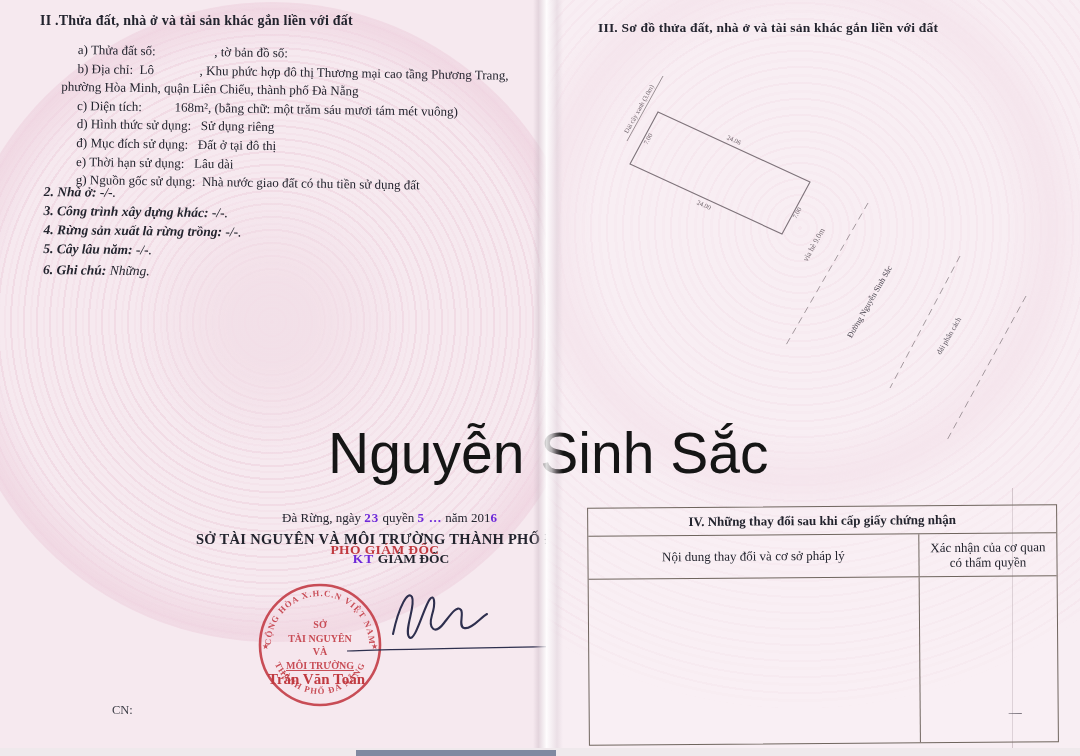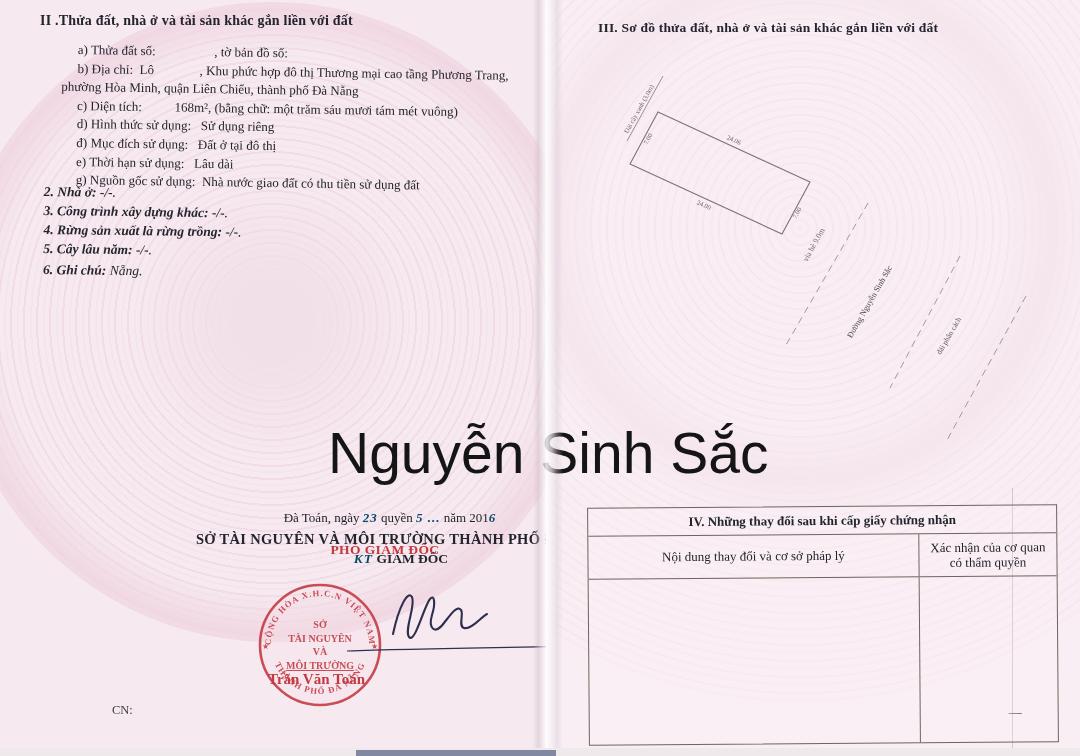--- a/index.html
+++ b/index.html
@@ -24,21 +24,21 @@
   .fold{position:absolute;left:533px;top:0;width:30px;height:756px;z-index:40;pointer-events:none;
     background:linear-gradient(to right, rgba(214,198,208,0) 0%, rgba(205,188,199,.45) 18%,
       rgba(255,255,255,.85) 45%, rgba(244,238,242,.7) 62%, rgba(210,196,206,.35) 80%, rgba(248,238,243,0) 100%);}
   .abs{position:absolute;}
   .sec-title{font-weight:bold;font-size:14px;letter-spacing:.2px;}
   .fieldline{font-size:13px;line-height:18.6px;white-space:pre;}
   .numitem{font-size:13.5px;line-height:18.8px;}
   .numitem .lbl{font-weight:bold;font-style:italic;}
   .numitem .val{font-style:italic;}
   .red{color:#c03a40;}
-  .hand{color:#0c4a6e;font-style:italic;font-weight:bold;letter-spacing:1px;}
+  .hand{color:#6d28d9;font-weight:bold;letter-spacing:1px;}
   .table4{position:absolute;left:588px;top:506px;width:468px;height:236px;z-index:20;
     transform:rotate(-0.45deg);border:1.2px solid #6f655e;background:rgba(250,243,247,.25);
     display:flex;flex-direction:column;font-size:13px;}
   .t4-title{height:27px;display:flex;align-items:center;justify-content:center;
     font-weight:bold;border-bottom:1px solid #6f655e;}
   .t4-heads{height:42px;display:flex;border-bottom:1px solid #6f655e;}
   .t4-c1{width:330px;display:flex;align-items:center;justify-content:center;border-right:1px solid #6f655e;text-align:center;}
   .t4-c2{flex:1;display:flex;align-items:center;justify-content:center;text-align:center;padding:0 8px;line-height:15px;}
   .t4-body{flex:1;display:flex;}
   .t4-b1{width:330px;border-right:1px solid #6f655e;}
@@ -72,25 +72,25 @@
       <div class="fieldline">đ) Mục đích sử dụng:   Đất ở tại đô thị</div>
       <div class="fieldline">e) Thời hạn sử dụng:   Lâu dài</div>
       <div class="fieldline">g) Nguồn gốc sử dụng:  Nhà nước giao đất có thu tiền sử dụng đất</div>
     </div>
 
     <div class="abs" style="left:44px;top:183px;transform:rotate(0.7deg);transform-origin:0 0;">
       <div class="numitem"><span class="lbl">2. Nhà ở:</span><span class="val">  -/-.</span></div>
       <div class="numitem"><span class="lbl">3. Công trình xây dựng khác:</span><span class="val"> -/-.</span></div>
       <div class="numitem"><span class="lbl">4. Rừng sản xuất là rừng trồng:</span><span class="val"> -/-.</span></div>
       <div class="numitem" style="margin-top:1px;"><span class="lbl">5. Cây lâu năm:</span><span class="val">  -/-.</span></div>
-      <div class="numitem" style="margin-top:2px;"><span class="lbl">6. Ghi chú:</span><span class="val"> Nẵng.</span></div>
+      <div class="numitem" style="margin-top:2px;"><span class="lbl">6. Ghi chú:</span><span class="val"> Những.</span></div>
     </div>
 
     <div class="abs" style="left:255px;top:510px;width:270px;text-align:center;font-size:13px;">
-      <span>Đà Toán, ngày</span>
+      <span>Đà Rừng, ngày</span>
       <span class="hand">23</span>
       <span>quyền</span>
       <span class="hand">5 ...</span>
       <span>năm 201</span><span class="hand">6</span>
     </div>
     <div class="abs orgline" style="left:196px;top:531px;">SỞ TÀI NGUYÊN VÀ MÔI TRƯỜNG THÀNH PHỐ ĐÀ NẴNG</div>
     <div class="abs" style="left:316px;top:551px;width:170px;text-align:center;font-size:13.5px;font-weight:bold;">
       <span class="hand" style="font-weight:bold;">KT</span>
       <span>GIÁM ĐỐC</span>
     </div>

